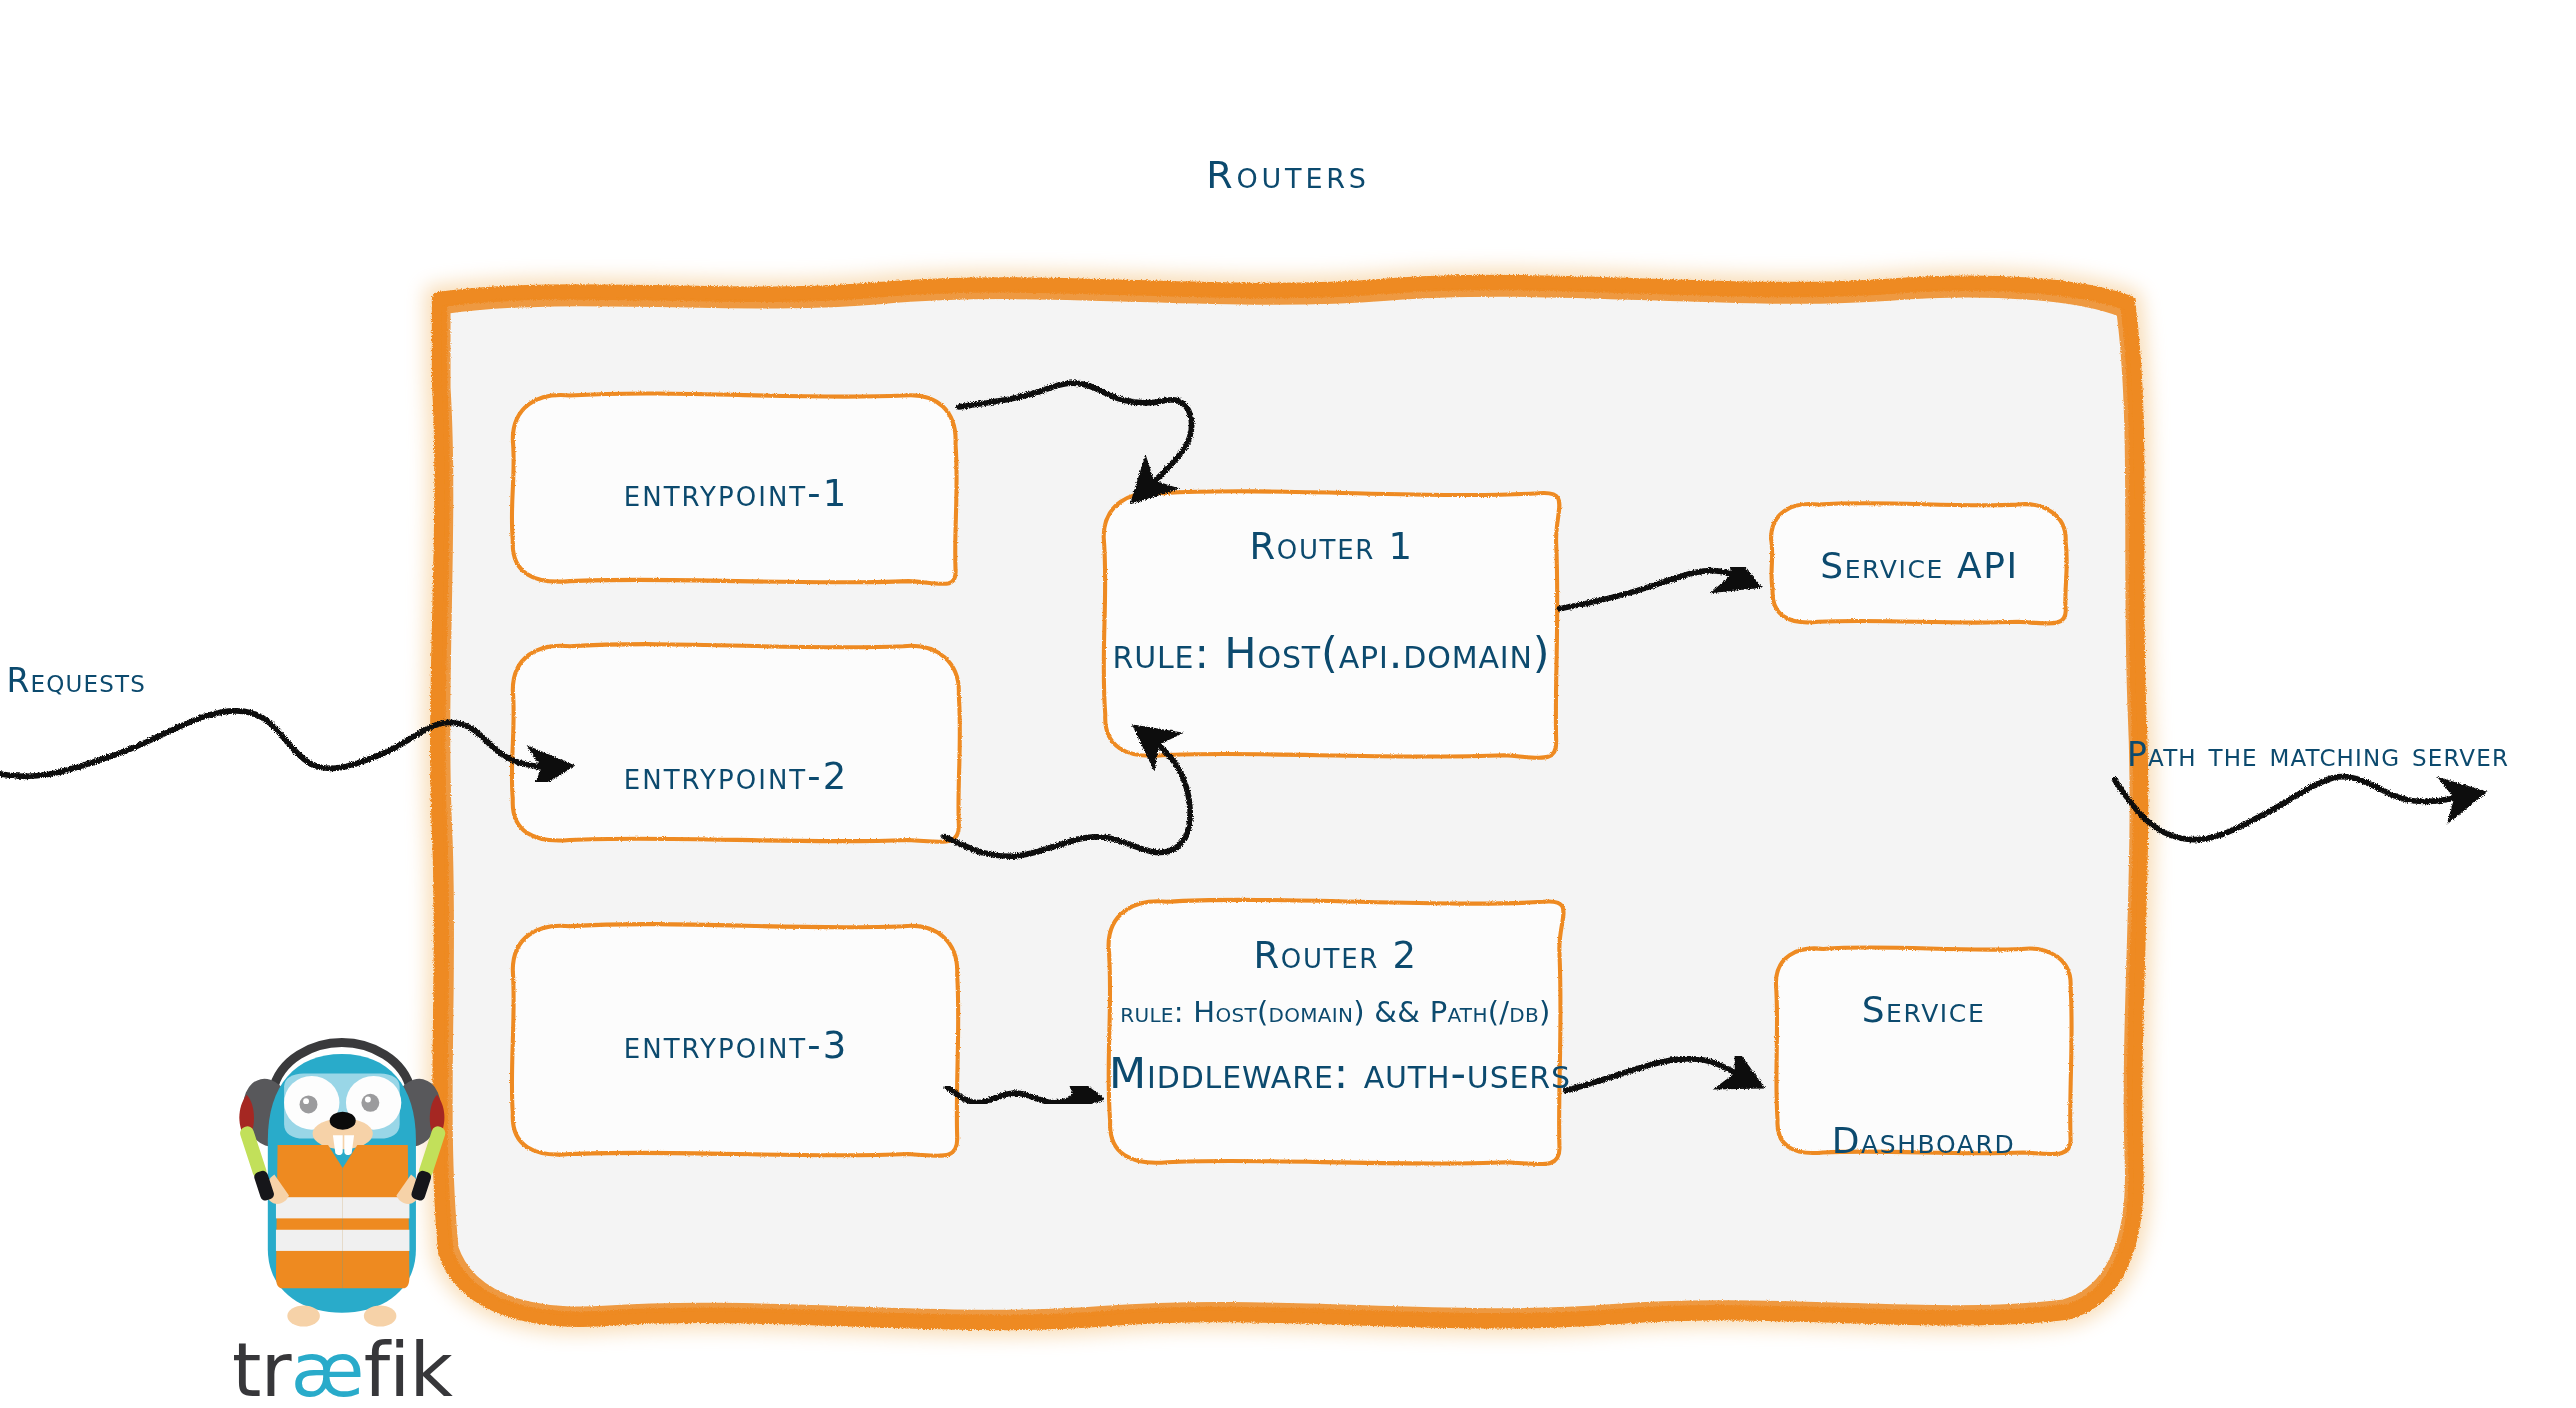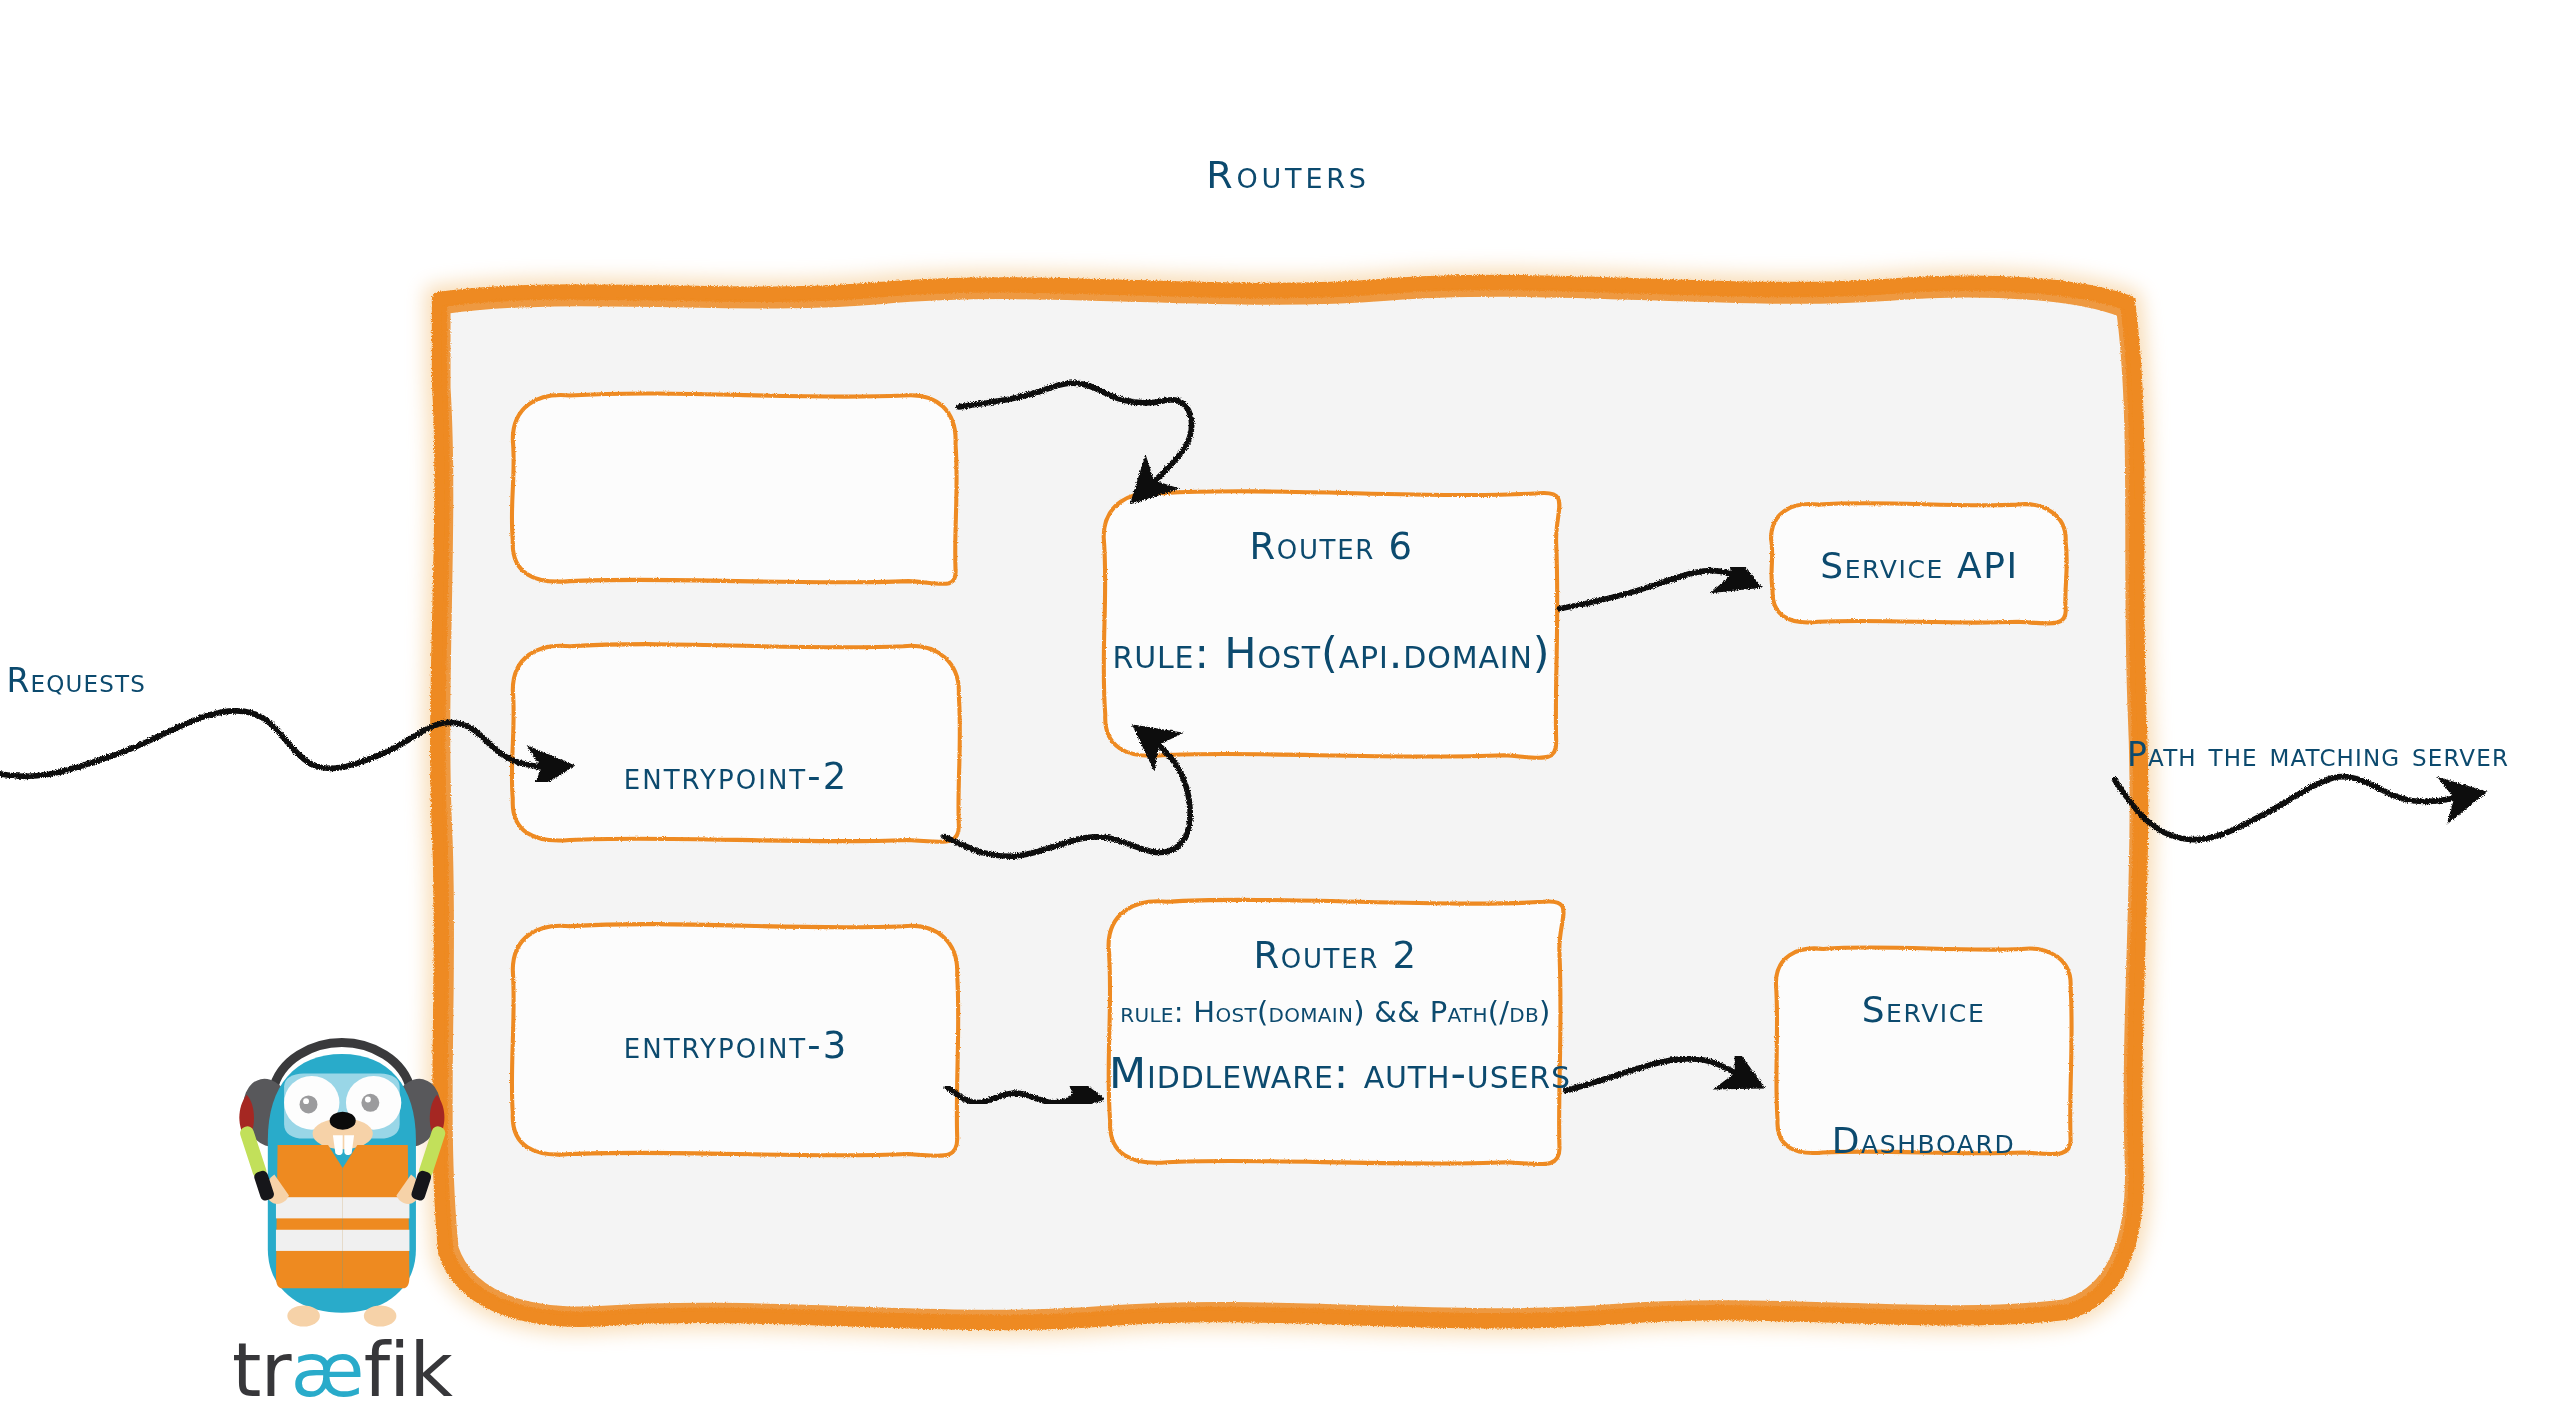--- a/index.html
+++ b/index.html
@@ -310,24 +310,25 @@
 
     <g transform="rotate(18 224 150)">
       <rect x="231" y="94" width="17" height="66" rx="8" fill="#c2e05a"></rect>
       <rect x="231" y="152" width="17" height="36" rx="6" fill="#16161a"></rect>
     </g>
   </g>
 </svg>
 
 <div id="labels">
 
+  <div class="hand node-label nl-ep" style="left:513px; top:472px; width:446px;">entrypoint-1</div>
   <div class="hand node-label nl-ep" style="left:513px; top:755px; width:446px;">entrypoint-2</div>
   <div class="hand node-label nl-ep" style="left:513px; top:1024px; width:446px;">entrypoint-3</div>
 
-  <div class="hand node-label nl-router-title" style="left:1105px; top:525px; width:453px;">Router 6</div>
+  <div class="hand node-label nl-router-title" style="left:1105px; top:525px; width:453px;">Router 1</div>
   <div class="hand node-label nl-router-rule" style="left:1105px; top:628px; width:453px;">rule: Host(api.domain)</div>
 
   <div class="hand node-label nl-router-title" style="left:1109px; top:934px; width:453px;">Router 2</div>
   <div class="hand node-label nl-router-rule-sm" style="left:1109px; top:995px; width:453px;">rule: Host(domain) &amp;&amp; Path(/db)</div>
   <div class="hand node-label nl-router-rule" style="left:1109px; top:1048px; width:453px;">Middleware: auth-users</div>
 
   <div class="hand node-label nl-svc" style="left:1773px; top:545px; width:293px;">Service API</div>
   <div class="hand node-label nl-svc" style="left:1776px; top:989px; width:295px;">Service</div>
   <div class="hand node-label nl-svc" style="left:1776px; top:1120px; width:295px;">Dashboard</div>
 

